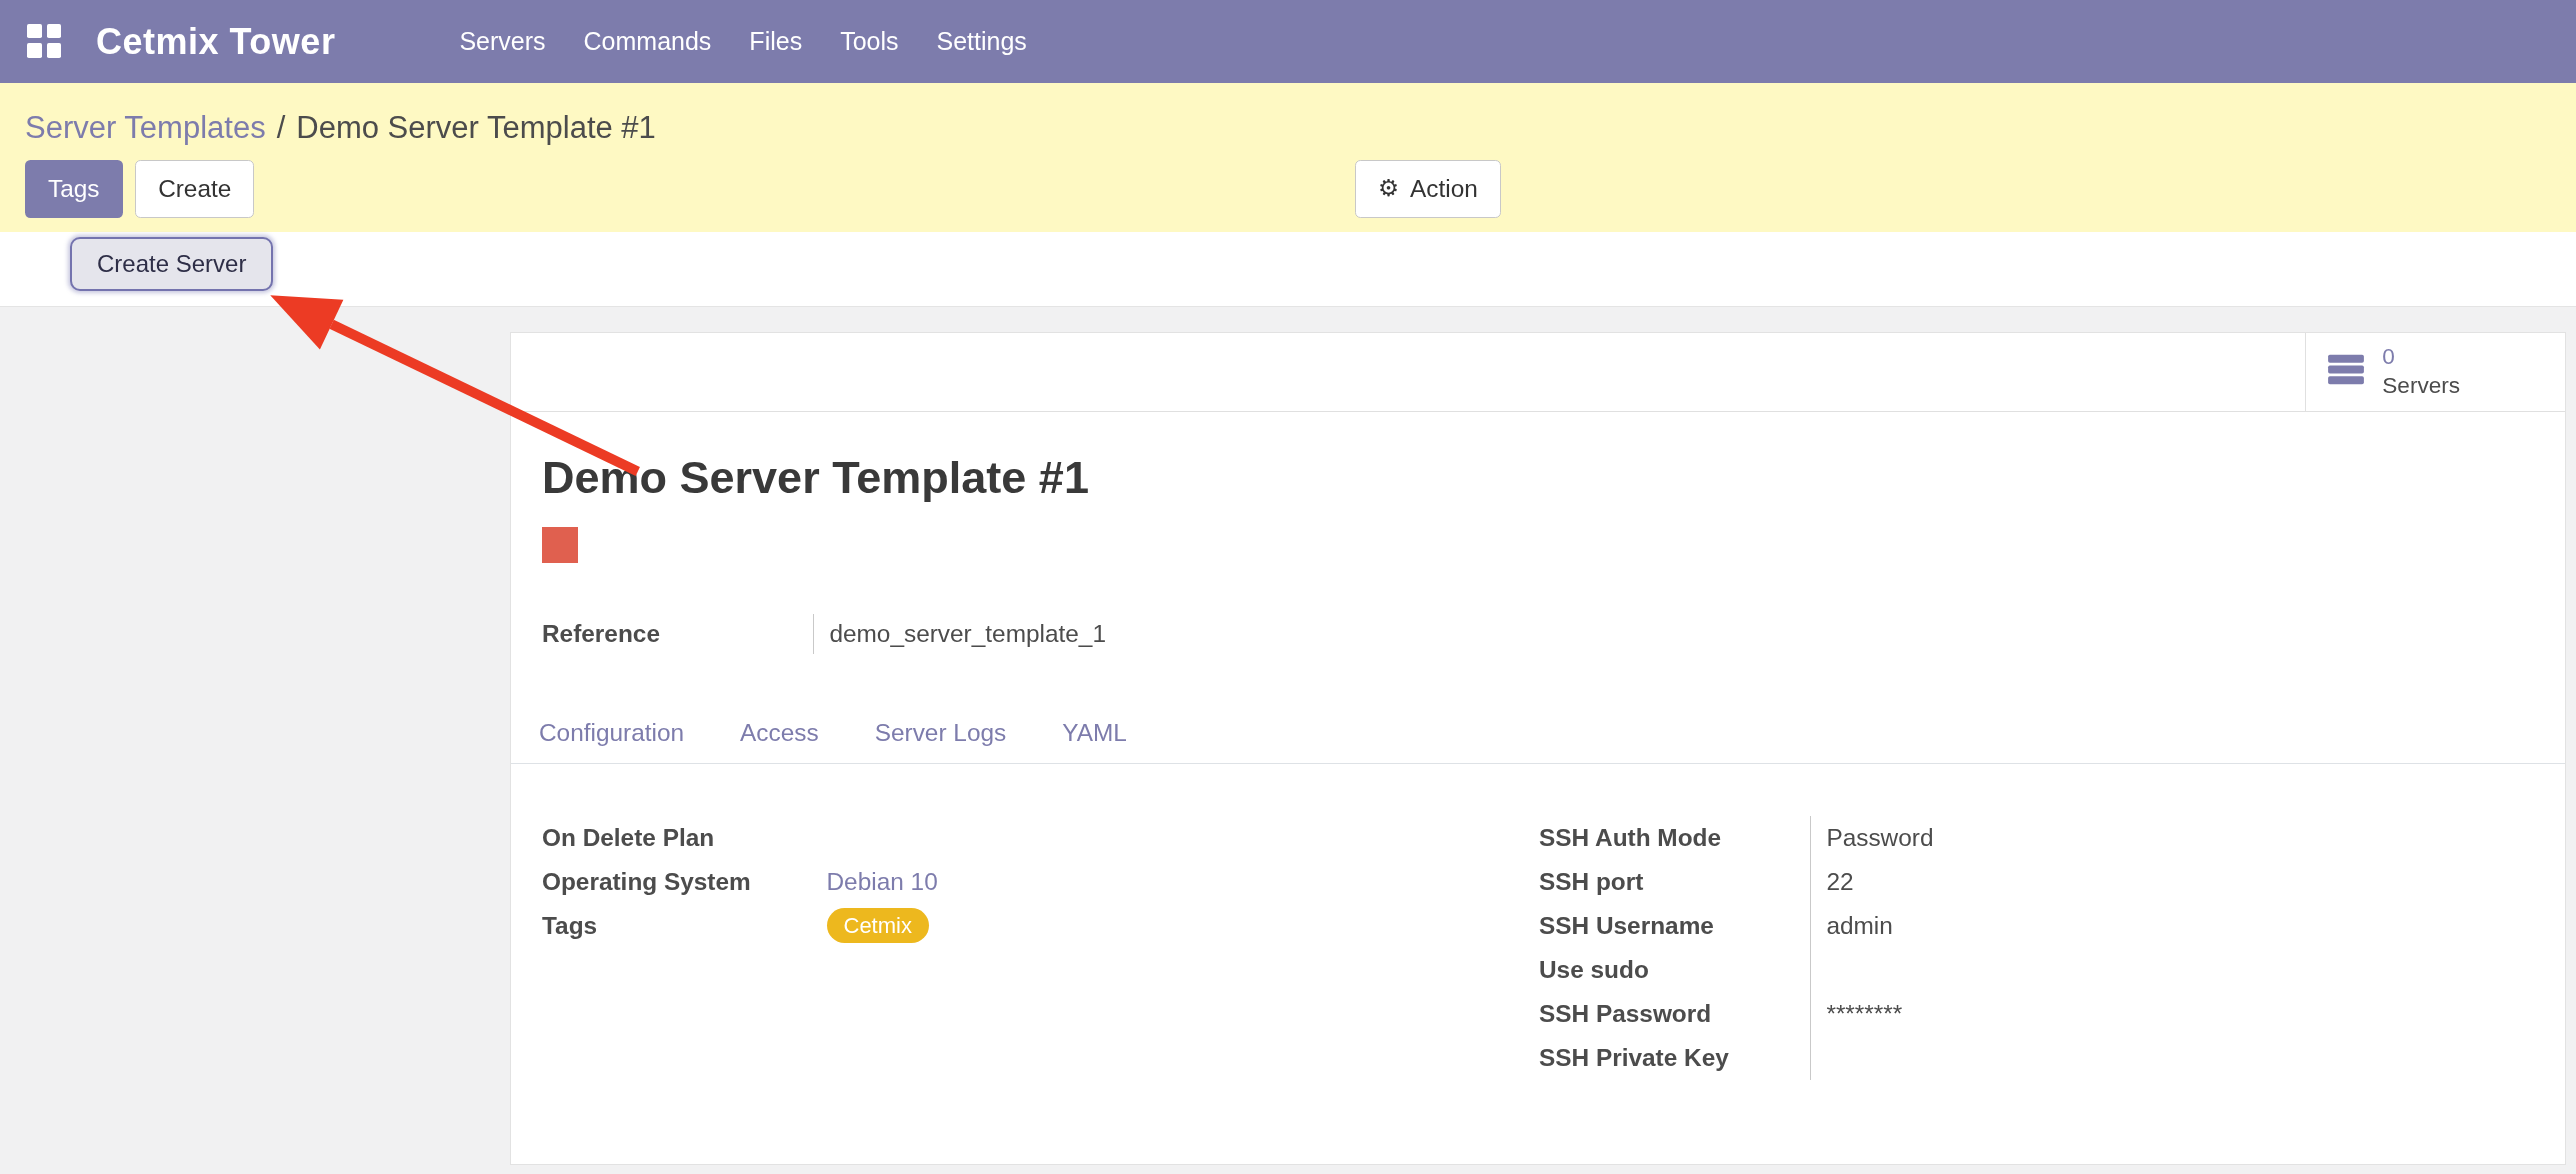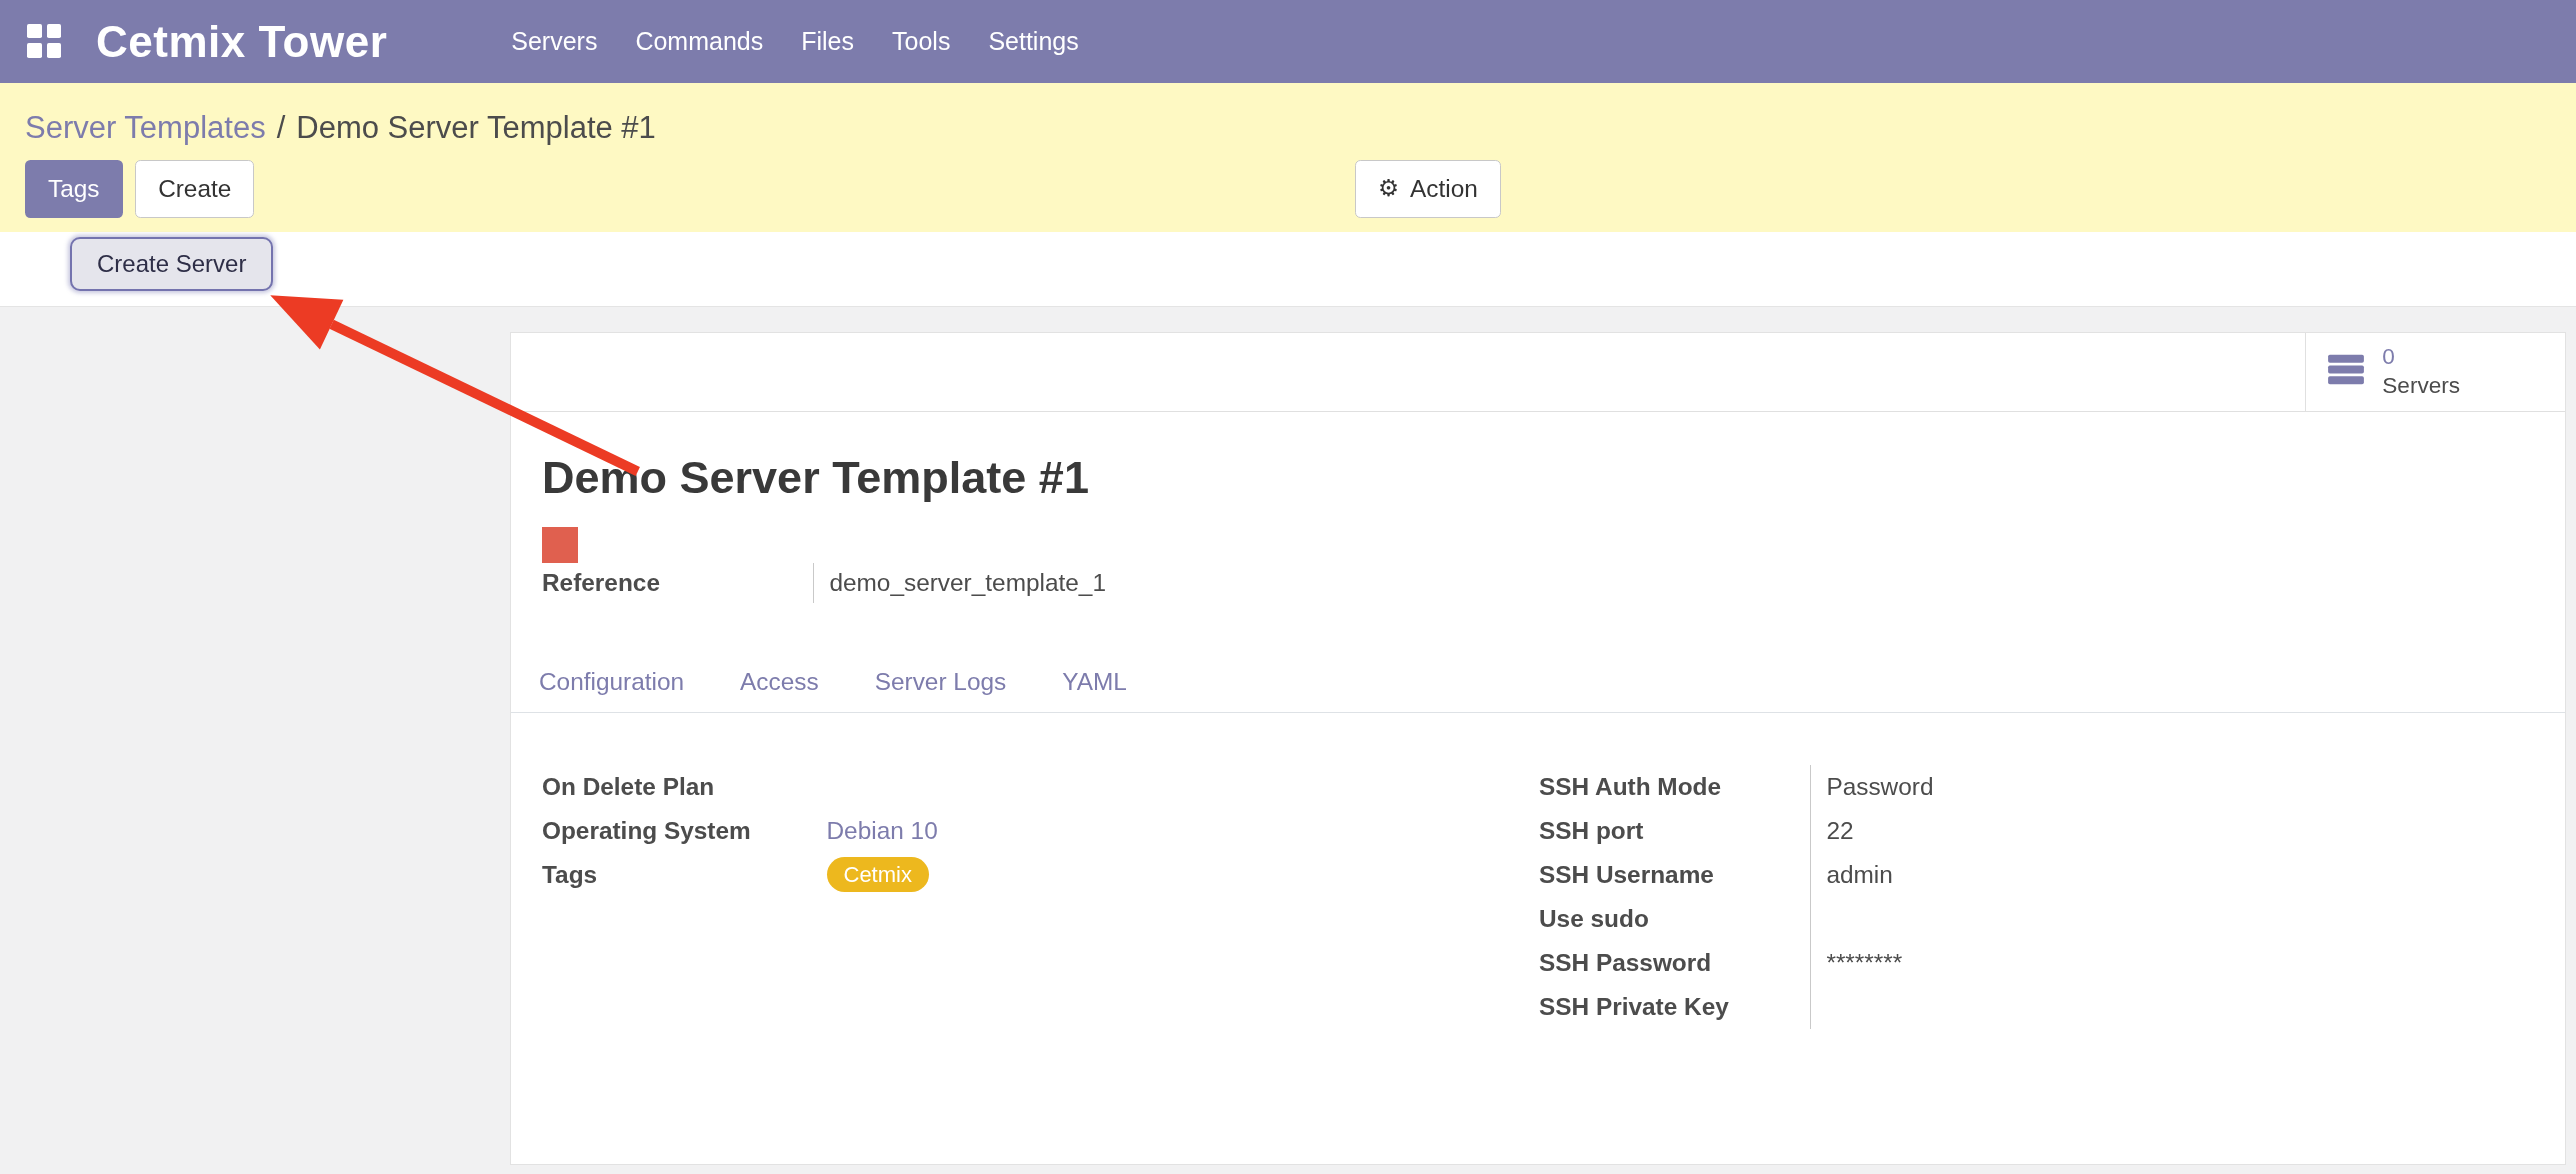--- a/index.html
+++ b/index.html
@@ -15,21 +15,21 @@
   .navbar {
     height:83px; background:var(--accent,#7d7cac);
     display:flex; align-items:center; padding:0 27px;
   }
   .apps-icon {
     width:36px; height:36px; display:grid;
     grid-template-columns:14.5px 14.5px; grid-template-rows:14.5px 14.5px;
     gap:5.4px; margin-right:33px; cursor:pointer;
   }
   .apps-icon span { background:#ffffff; border-radius:1.8px; }
-  .brand { color:#fff; font-size:44px; font-weight:700; letter-spacing:0.5px; margin-right:105px; }
+  .brand { color:#fff; font-size:36px; font-weight:700; letter-spacing:0.5px; margin-right:105px; }
   .nav-menu { display:flex; align-items:center; }
   .nav-item { color:#fff; font-size:25px; padding:0 19px; cursor:pointer; white-space:nowrap; }
 
   
   .control-panel { background:#fef9c3; }
   .breadcrumb { padding:27px 25px 5.4px; font-size:31px; color:#4c4c4c; }
   .breadcrumb a { color:var(--link,#7d7cac); text-decoration:none; cursor:pointer; }
   .bc-sep { margin:0 11px; color:#4c4c4c; }
 
   .cp-buttons { display:flex; gap:12.6px; padding:9px 25px 14.5px; position:relative; }
@@ -71,21 +71,21 @@
   .stat-icon svg rect { fill:var(--accent,#7d7cac); }
   .stat-text { display:flex; flex-direction:column; line-height:1.25; font-size:22.6px; }
   .stat-value { color:var(--accent,#7d7cac); }
   .stat-label { color:#4c4c4c; }
 
   .sheet-body { padding:0 31px; }
   .sheet-title { margin-top:40px; font-size:45px; font-weight:700; color:#393939; }
   .color-swatch { width:36px; height:36px; background:var(--swatch-red,#e0604f); margin-top:23.5px; }
 
   .field-font { font-size:24.4px; color:#4c4c4c; }
-  .reference-row { display:flex; align-items:stretch;text-align:center; }
+  .reference-row { margin-top:51px; display:flex; align-items:stretch;text-align:center; }
   .reference-row .flabel { width:271px; font-weight:700; display:flex; align-items:center; }
   .reference-row .fvalue { border-left:0.9px solid #c9c9c9; padding-left:15.4px; display:flex; align-items:center; min-height:40px; }
 
   .notebook { margin-top:49px; display:flex; border-bottom:0.9px solid #dee2e6; font-size:24.4px; }
   .tab { padding:15.4px 27px; color:var(--link,#7d7cac); cursor:pointer; border:0.9px solid transparent; margin-bottom:-0.9px; white-space:nowrap; }
   .tab.active {
     color:#4c4c4c; background:#fff; border-color:#dee2e6;
     border-bottom-color:#fff; border-top-left-radius:5.4px; border-top-right-radius:5.4px;
   }
 

